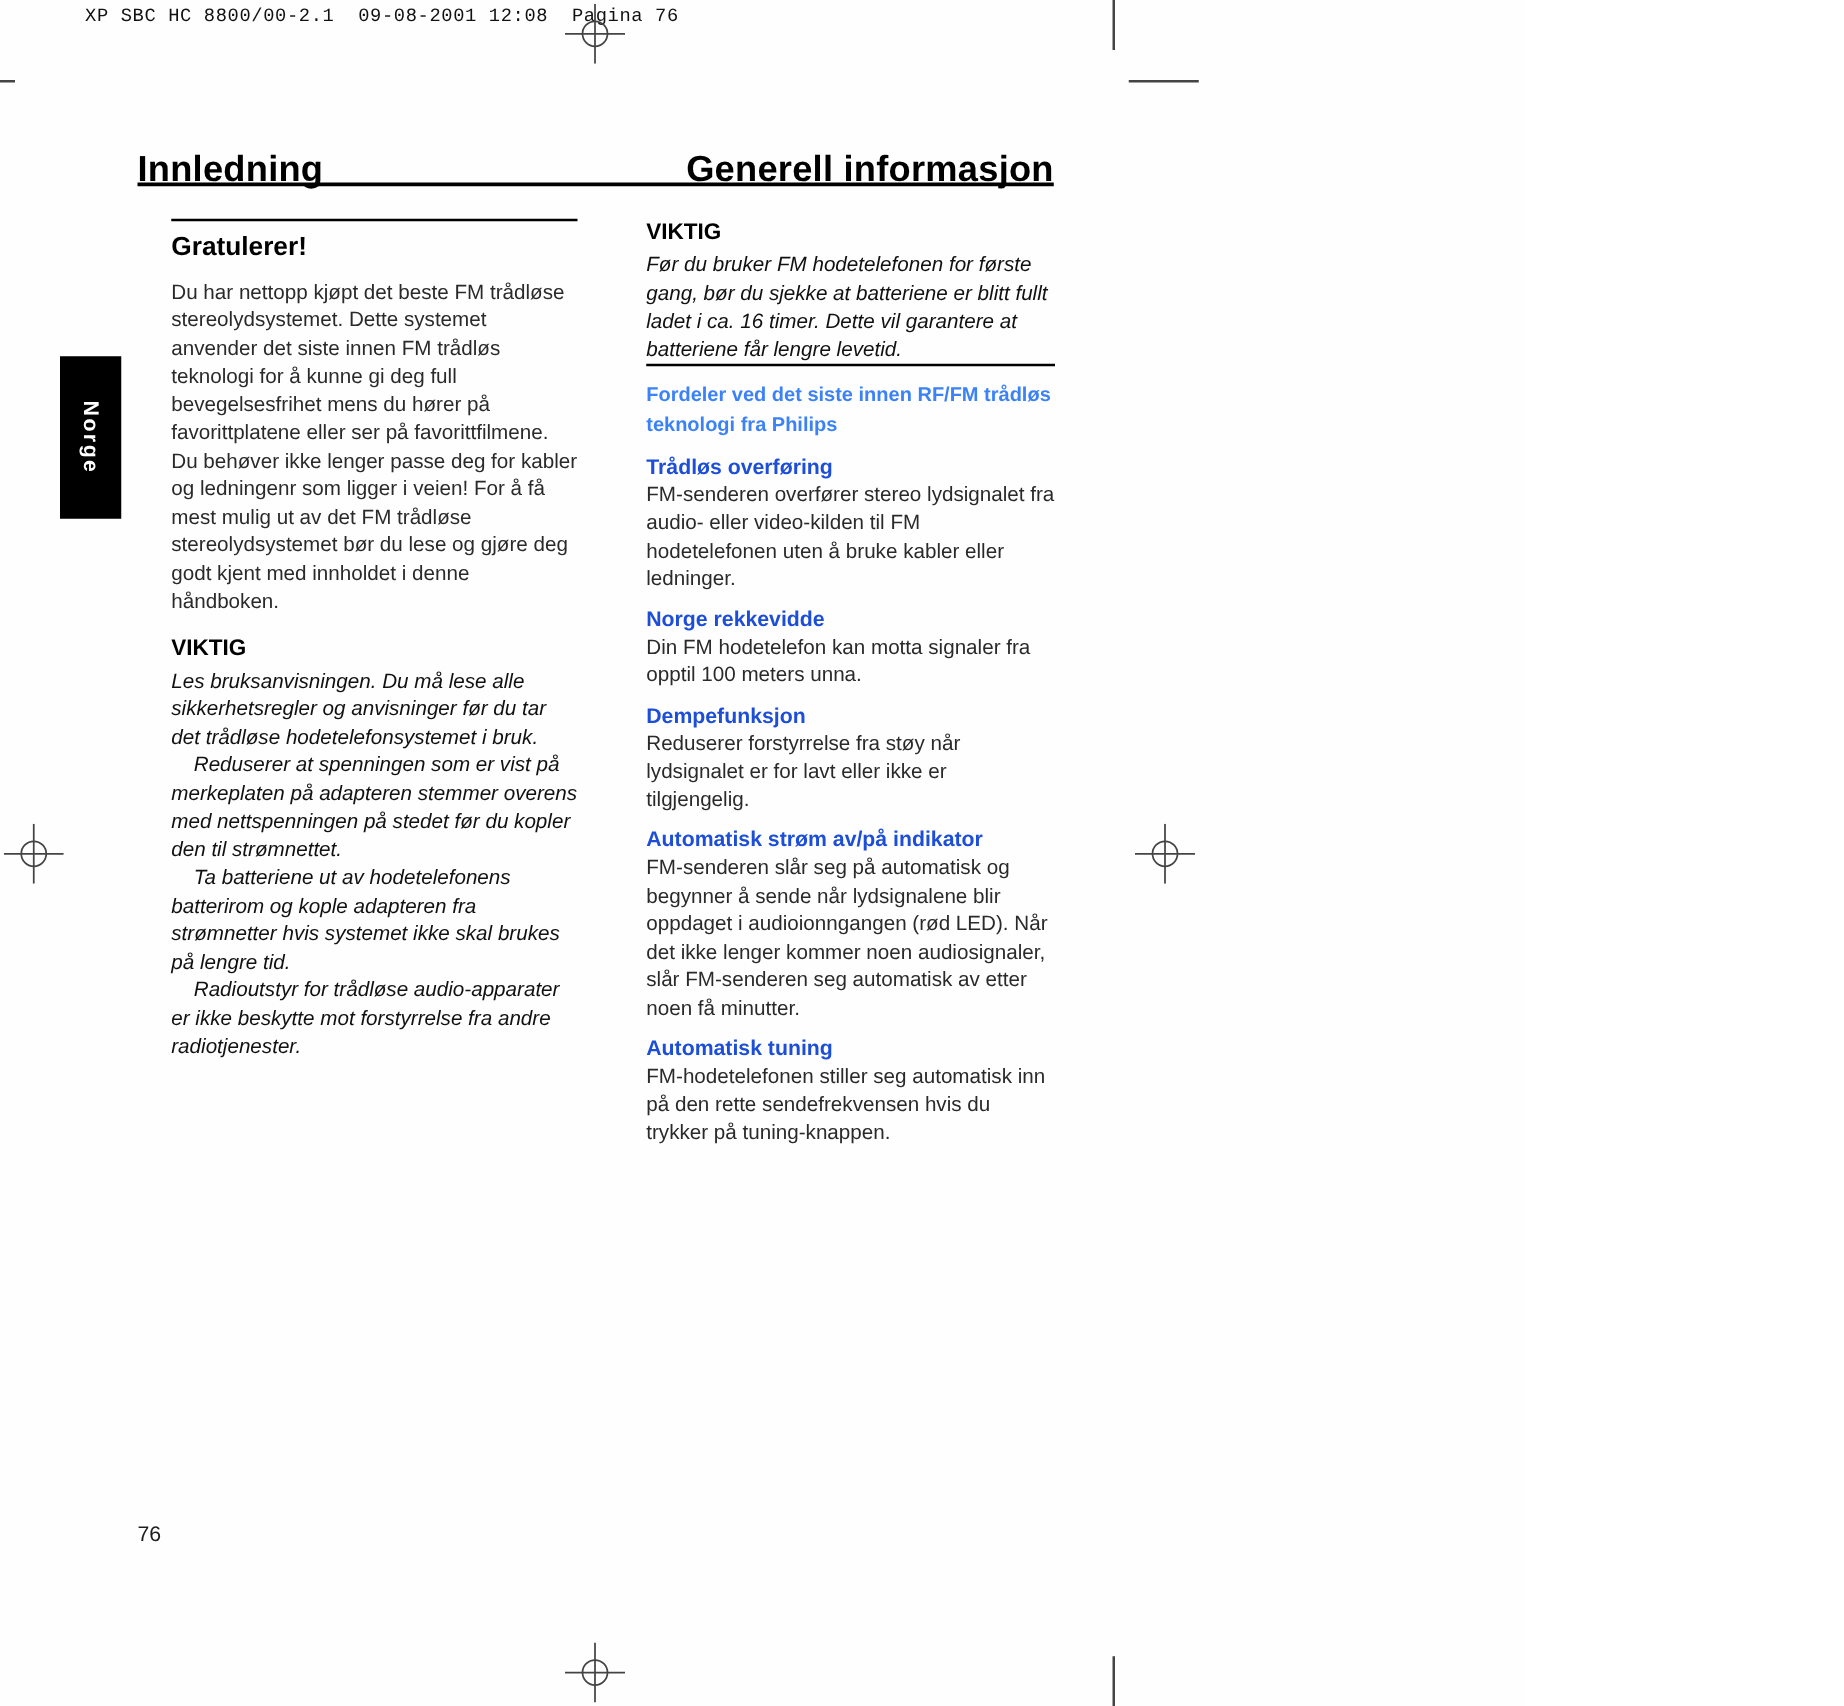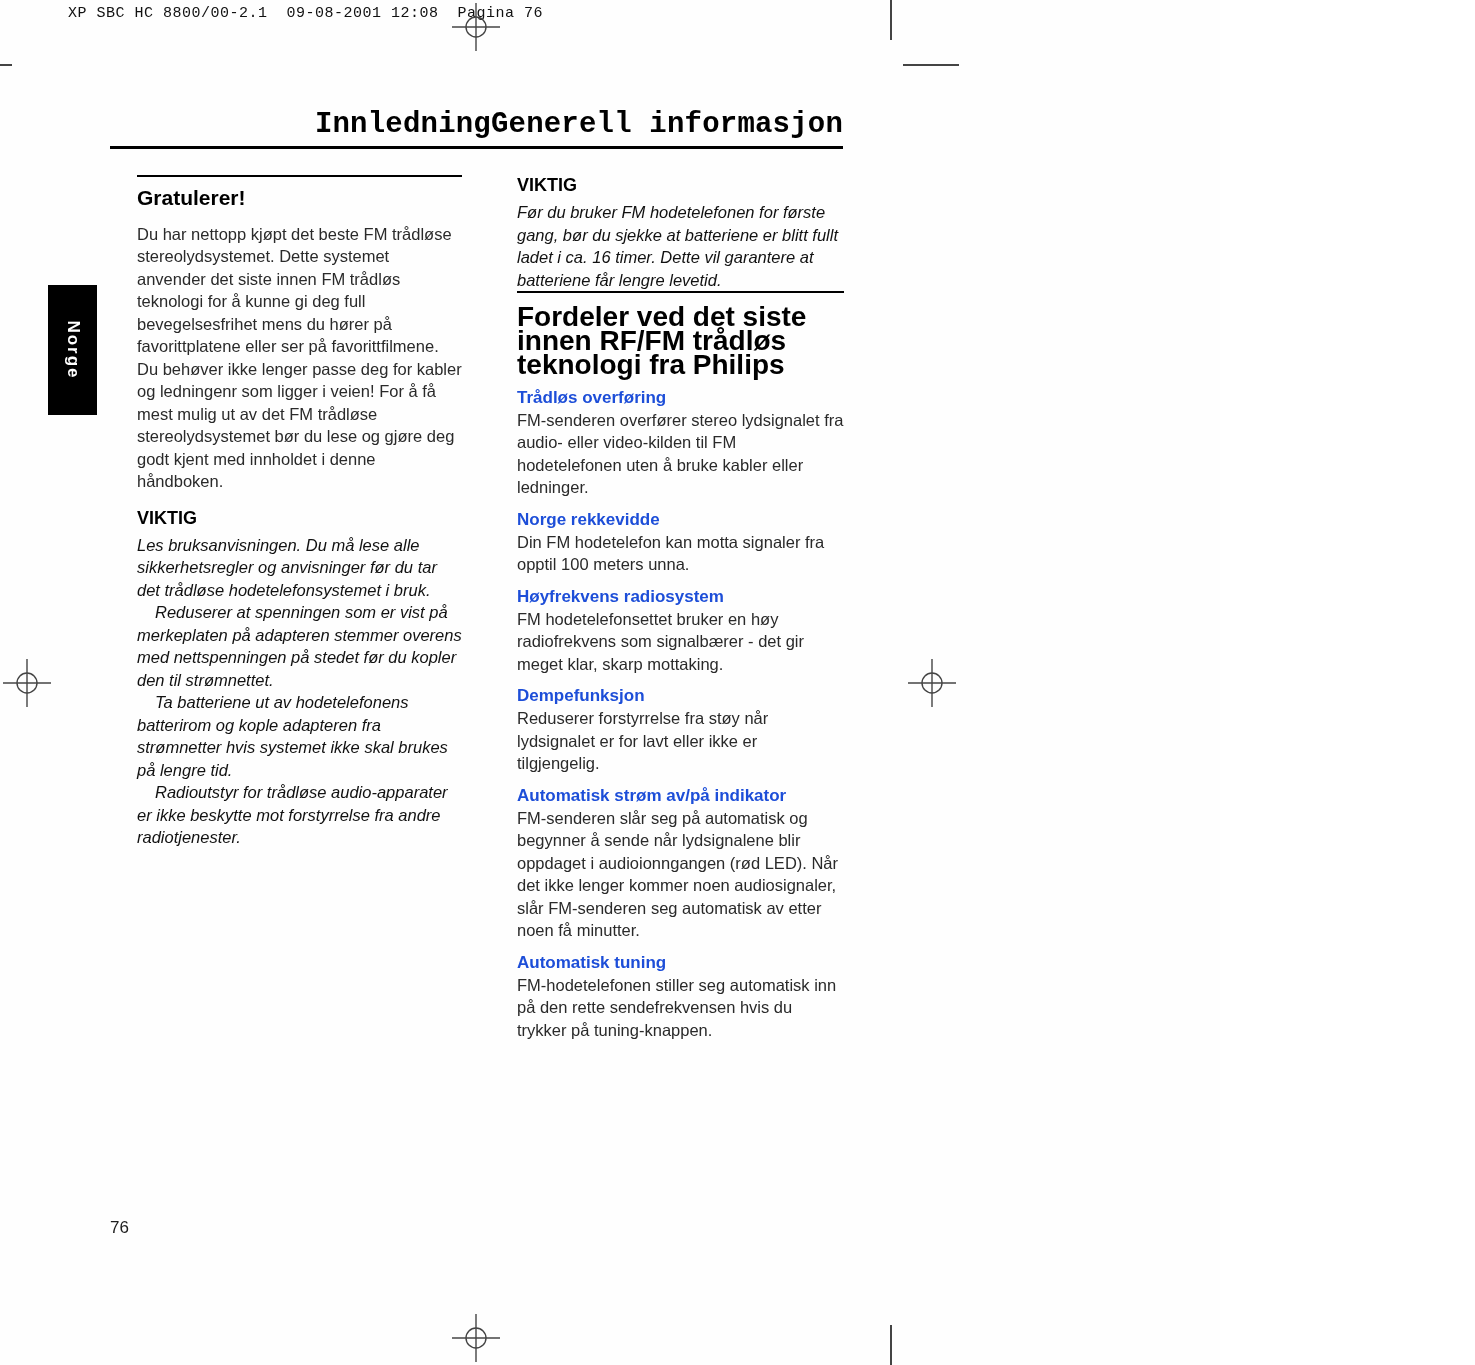--- a/index.html
+++ b/index.html
@@ -22,38 +22,38 @@
   .trim{position:absolute;background:#444;}
   .norge-tab{
     position:absolute;left:48px;top:285px;width:49px;height:130px;
     background:#000;display:flex;align-items:center;justify-content:center;
   }
   .norge-tab span{
     color:#fff;font-weight:bold;font-size:17px;letter-spacing:2px;
     transform:rotate(90deg);white-space:nowrap;
   }
   .header-row{
-    position:absolute;left:110px;top:108px;width:733px;
-    display:flex;justify-content:flex-end;align-items:baseline;font-family:Liberation Mono, monospace;
+    position:absolute;left:110px;top:120px;width:733px;
+    display:flex;justify-content:space-between;align-items:baseline;
   }
   .header-row h1{
     margin:0;font-size:29px;font-weight:bold;color:#000;letter-spacing:0.2px;
   }
   .header-rule{
     position:absolute;left:110px;top:146px;width:733px;height:3px;background:#000;
   }
   .col{position:absolute;top:175px;}
   .col-left{left:137px;width:325px;}
   .col-right{left:517px;width:327px;}
   .thin-rule{height:1.5px;background:#000;margin:0 0 9px 0;}
   h2.sec{
     margin:0 0 13px 0;font-size:21px;font-weight:bold;color:#000;
   }
   h2.benefits{
-    margin:12px 0 10px 0;font-size:28px;line-height:24px;font-weight:bold;color:#000000;
+    margin:12px 0 10px 0;font-size:16px;line-height:24px;font-weight:bold;color:#3b82f6;
   }
   h3.viktig{
     margin:15px 0 5px 0;font-size:18px;font-weight:bold;color:#000;
   }
   h3.viktig.first{margin-top:0;}
   h4.feat{
     margin:11px 0 1px 0;font-size:17px;font-weight:bold;color:#1d4ed8;
   }
   p.body{
     margin:0 0 2px 0;font-size:16.5px;line-height:22.5px;color:#2a2a2a;
@@ -130,24 +130,20 @@
 
     <div class="feature">
       <h4 class="feat">Trådløs overføring</h4>
       <p class="body">FM-senderen overfører stereo lydsignalet fra audio- eller video-kilden til FM hodetelefonen uten å bruke kabler eller ledninger.</p>
     </div>
     <div class="feature">
       <h4 class="feat">Norge rekkevidde</h4>
       <p class="body">Din FM hodetelefon kan motta signaler fra opptil 100 meters unna.</p>
     </div>
     <div class="feature">
-      <h4 class="feat">Høyfrekvens radiosystem</h4>
-      <p class="body">FM hodetelefonsettet bruker en høy radiofrekvens som signalbærer - det gir meget klar, skarp mottaking.</p>
-    </div>
-    <div class="feature">
       <h4 class="feat">Dempefunksjon</h4>
       <p class="body">Reduserer forstyrrelse fra støy når lydsignalet er for lavt eller ikke er tilgjengelig.</p>
     </div>
     <div class="feature">
       <h4 class="feat">Automatisk strøm av/på indikator</h4>
       <p class="body">FM-senderen slår seg på automatisk og begynner å sende når lydsignalene blir oppdaget i audioionngangen (rød LED). Når det ikke lenger kommer noen audiosignaler, slår FM-senderen seg automatisk av etter noen få minutter.</p>
     </div>
     <div class="feature">
       <h4 class="feat">Automatisk tuning</h4>
       <p class="body">FM-hodetelefonen stiller seg automatisk inn på den rette sendefrekvensen hvis du trykker på tuning-knappen.</p>

